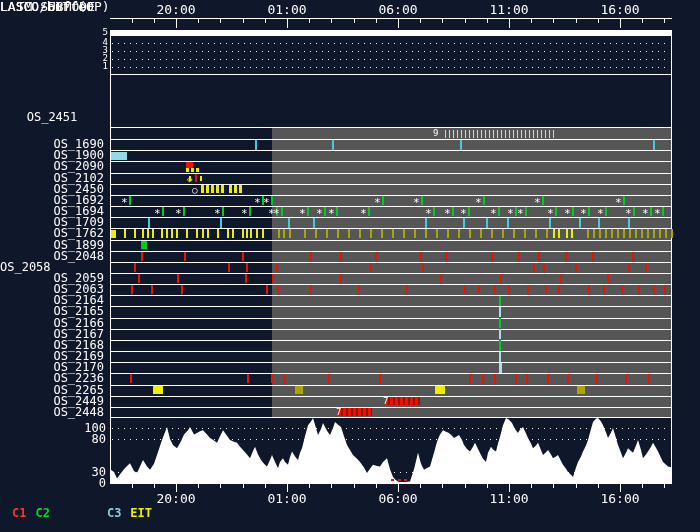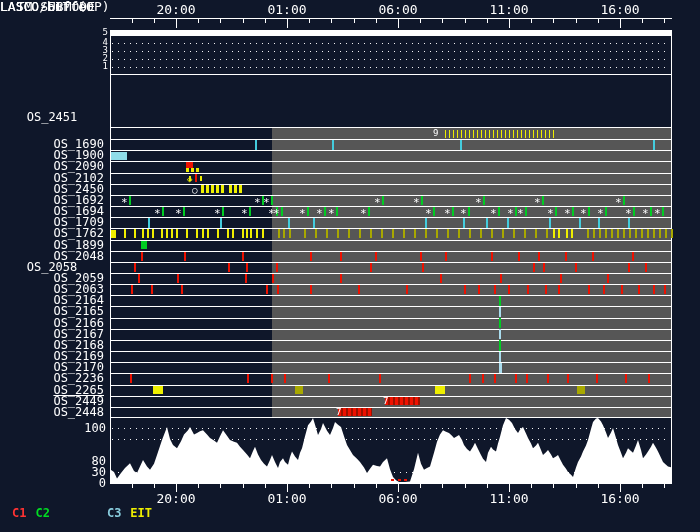--- a/index.html
+++ b/index.html
@@ -333,21 +333,21 @@
       <div style="position: absolute; left: 340px; top: 251.769px; width: 2px; height: 9px; background: rgb(238, 17, 0);"></div>
       <div style="position: absolute; left: 375px; top: 251.769px; width: 2px; height: 9px; background: rgb(238, 17, 0);"></div>
       <div style="position: absolute; left: 420px; top: 251.769px; width: 2px; height: 9px; background: rgb(238, 17, 0);"></div>
       <div style="position: absolute; left: 445px; top: 251.769px; width: 2px; height: 9px; background: rgb(238, 17, 0);"></div>
       <div style="position: absolute; left: 491px; top: 251.769px; width: 2px; height: 9px; background: rgb(238, 17, 0);"></div>
       <div style="position: absolute; left: 518px; top: 251.769px; width: 2px; height: 9px; background: rgb(238, 17, 0);"></div>
       <div style="position: absolute; left: 538px; top: 251.769px; width: 2px; height: 9px; background: rgb(238, 17, 0);"></div>
       <div style="position: absolute; left: 565px; top: 251.769px; width: 2px; height: 9px; background: rgb(238, 17, 0);"></div>
       <div style="position: absolute; left: 592px; top: 251.769px; width: 2px; height: 9px; background: rgb(238, 17, 0);"></div>
       <div style="position: absolute; left: 632px; top: 251.769px; width: 2px; height: 9px; background: rgb(238, 17, 0);"></div>
-      <div style="position: absolute; left: 0px; top: 261.846px; width: 104px; text-align: center; font-size: 12px; line-height: 11px;">OS_2058</div>
+      <div style="position: absolute; left: 0px; top: 261.846px; width: 104px; text-align: left; font-size: 12px; line-height: 11px;">OS_2058</div>
       <div style="position: absolute; left: 134px; top: 262.923px; width: 2px; height: 9px; background: rgb(238, 17, 0);"></div>
       <div style="position: absolute; left: 228px; top: 262.923px; width: 2px; height: 9px; background: rgb(238, 17, 0);"></div>
       <div style="position: absolute; left: 246px; top: 262.923px; width: 2px; height: 9px; background: rgb(238, 17, 0);"></div>
       <div style="position: absolute; left: 276px; top: 262.923px; width: 2px; height: 9px; background: rgb(238, 17, 0);"></div>
       <div style="position: absolute; left: 370px; top: 262.923px; width: 2px; height: 9px; background: rgb(238, 17, 0);"></div>
       <div style="position: absolute; left: 422px; top: 262.923px; width: 2px; height: 9px; background: rgb(238, 17, 0);"></div>
       <div style="position: absolute; left: 533px; top: 262.923px; width: 2px; height: 9px; background: rgb(238, 17, 0);"></div>
       <div style="position: absolute; left: 543px; top: 262.923px; width: 2px; height: 9px; background: rgb(238, 17, 0);"></div>
       <div style="position: absolute; left: 575px; top: 262.923px; width: 2px; height: 9px; background: rgb(238, 17, 0);"></div>
       <div style="position: absolute; left: 628px; top: 262.923px; width: 2px; height: 9px; background: rgb(238, 17, 0);"></div>
@@ -408,21 +408,21 @@
       <div style="position: absolute; left: 469px; top: 374.462px; width: 2px; height: 9px; background: rgb(238, 17, 0);"></div>
       <div style="position: absolute; left: 482px; top: 374.462px; width: 2px; height: 9px; background: rgb(238, 17, 0);"></div>
       <div style="position: absolute; left: 494px; top: 374.462px; width: 2px; height: 9px; background: rgb(238, 17, 0);"></div>
       <div style="position: absolute; left: 515px; top: 374.462px; width: 2px; height: 9px; background: rgb(238, 17, 0);"></div>
       <div style="position: absolute; left: 526px; top: 374.462px; width: 2px; height: 9px; background: rgb(238, 17, 0);"></div>
       <div style="position: absolute; left: 547px; top: 374.462px; width: 2px; height: 9px; background: rgb(238, 17, 0);"></div>
       <div style="position: absolute; left: 567px; top: 374.462px; width: 2px; height: 9px; background: rgb(238, 17, 0);"></div>
       <div style="position: absolute; left: 596px; top: 374.462px; width: 2px; height: 9px; background: rgb(238, 17, 0);"></div>
       <div style="position: absolute; left: 625px; top: 374.462px; width: 2px; height: 9px; background: rgb(238, 17, 0);"></div>
       <div style="position: absolute; left: 648px; top: 374.462px; width: 2px; height: 9px; background: rgb(238, 17, 0);"></div>
-      <div style="position: absolute; left: 0px; top: 384.538px; width: 104px; text-align: right; font-size: 12px; line-height: 11px; text-decoration: underline;">OS_2265</div>
+      <div style="position: absolute; left: 0px; top: 384.538px; width: 104px; text-align: right; font-size: 12px; line-height: 11px;">OS_2265</div>
       <div style="position: absolute; left: 153px; top: 386.038px; width: 10px; height: 8.15385px; background: rgb(238, 238, 0);"></div>
       <div style="position: absolute; left: 295px; top: 386.038px; width: 8px; height: 8.15385px; background: rgb(168, 168, 0);"></div>
       <div style="position: absolute; left: 435px; top: 386.038px; width: 10px; height: 8.15385px; background: rgb(238, 238, 0);"></div>
       <div style="position: absolute; left: 577px; top: 386.038px; width: 8px; height: 8.15385px; background: rgb(168, 168, 0);"></div>
       <div style="position: absolute; left: 0px; top: 395.692px; width: 104px; text-align: right; font-size: 12px; line-height: 11px;">OS_2449</div>
       <div style="position: absolute; left: 385px; top: 397.192px; width: 35px; height: 8.15385px; background: repeating-linear-gradient(90deg, rgb(238, 17, 0) 0px, rgb(238, 17, 0) 3px, rgb(153, 17, 0) 3px, rgb(153, 17, 0) 5px);"></div>
       <div style="position: absolute; left: 383px; top: 396.692px; font-size: 9px; line-height: 9px; color: rgb(255, 255, 255);">7</div>
       <div style="position: absolute; left: 0px; top: 406.846px; width: 104px; text-align: right; font-size: 12px; line-height: 11px;">OS_2448</div>
       <div style="position: absolute; left: 338px; top: 408.346px; width: 34px; height: 8.15385px; background: repeating-linear-gradient(90deg, rgb(238, 17, 0) 0px, rgb(238, 17, 0) 3px, rgb(153, 17, 0) 3px, rgb(153, 17, 0) 5px);"></div>
       <div style="position: absolute; left: 336px; top: 407.846px; font-size: 9px; line-height: 9px; color: rgb(255, 255, 255);">7</div>
@@ -431,17 +431,17 @@
       <div style="position: absolute; left: 112px; top: 472px; width: 558px; height: 1px; background: repeating-linear-gradient(90deg, rgba(255, 255, 255, 0.95) 0px, rgba(255, 255, 255, 0.95) 1px, transparent 1px, transparent 6px);"></div>
       <svg width="562" height="65" style="position: absolute; left: 110px; top: 418px;">
         <polygon points="0,65 0,51.3 4,54.0 7,60.6 11,55.1 15,50.1 20,45.2 24,52.9 27,55.1 30,48.5 33,41.9 37,48.5 40,51.8 44,45.8 47,37.0 52,22.1 57,8.9 60,21.0 63,27.0 67,30.3 71,23.2 74,16.6 78,12.2 80,8.9 84,16.6 87,14.9 90,13.3 93,12.2 97,16.6 100,19.9 104,22.6 107,24.8 110,18.2 113,12.2 117,17.7 120,22.1 124,23.8 127,24.8 130,28.7 133,32.0 137,36.4 140,40.3 143,33.1 145,28.7 148,36.4 151,41.9 154,45.8 157,48.5 160,41.9 162,37.0 165,44.1 168,50.1 170,44.1 173,40.3 175,44.1 178,46.8 180,39.1 182,33.6 185,38.6 188,41.9 190,34.8 192,30.3 195,18.2 198,7.2 201,3.4 203,0.0 206,10.0 208,17.1 211,11.1 213,5.0 217,12.7 220,17.1 223,10.0 225,3.9 228,6.7 231,8.9 234,18.2 237,27.0 240,32.0 243,37.0 247,40.8 250,44.1 254,49.6 257,55.1 260,50.7 263,46.8 267,48.0 270,48.5 273,44.1 277,40.3 280,51.3 283,59.0 286,62.3 289,63.9 295,63.9 300,63.4 304,51.3 308,34.8 311,45.8 314,51.8 317,50.1 320,48.5 324,34.8 327,23.8 330,16.6 333,12.2 336,13.8 339,14.9 342,17.7 344,19.9 347,18.2 349,17.1 352,22.1 354,27.0 357,30.9 360,33.6 363,28.7 365,24.8 368,30.9 371,37.0 373,40.8 376,44.1 378,34.8 381,28.7 383,31.4 386,33.6 388,25.4 390,18.8 393,7.2 396,0.0 399,1.7 402,5.0 405,11.1 408,14.9 410,11.6 413,8.9 416,15.5 418,19.9 421,25.4 423,30.3 426,27.6 428,24.8 431,32.0 433,37.0 436,34.2 438,32.0 441,36.4 443,40.3 446,38.6 448,37.0 451,43.0 453,46.8 456,50.7 458,54.0 461,56.8 463,59.0 466,49.6 468,44.1 471,38.6 473,33.6 476,27.6 478,22.1 481,11.1 483,3.9 486,0.6 488,0.0 491,3.4 493,7.2 496,14.4 498,19.9 501,14.4 503,10.0 506,19.9 508,27.0 511,34.8 513,40.3 516,34.8 518,30.3 521,33.1 523,34.8 526,27.6 528,22.1 531,32.0 533,40.3 536,36.4 538,33.6 541,28.7 543,24.8 546,29.8 548,33.6 551,39.7 553,44.1 556,46.8 558,48.5 562,49.6 562,65" fill="#ffffff"></polygon>
       </svg>
       <div style="position: absolute; left: 110px; top: 418px; width: 1px; height: 65px; background: rgb(255, 255, 255);"></div>
       <div style="position: absolute; left: 671px; top: 418px; width: 1px; height: 65px; background: rgb(255, 255, 255);"></div>
       <div style="position: absolute; left: 391px; top: 479px; width: 3px; height: 2px; background: rgb(238, 17, 0);"></div>
       <div style="position: absolute; left: 398px; top: 479px; width: 3px; height: 2px; background: rgb(238, 17, 0);"></div>
       <div style="position: absolute; left: 404px; top: 479px; width: 3px; height: 2px; background: rgb(238, 17, 0);"></div>
       <div style="position: absolute; left: 64px; top: 422px; width: 42px; text-align: right; font-size: 12px; line-height: 12px;">100</div>
-      <div style="position: absolute; left: 64px; top: 455px; width: 42px; text-align: right; font-size: 12px; line-height: 12px;">80</div>
+      <div style="position: absolute; left: 64px; top: 433px; width: 42px; text-align: right; font-size: 12px; line-height: 12px;">80</div>
       <div style="position: absolute; left: 64px; top: 466px; width: 42px; text-align: right; font-size: 12px; line-height: 12px;">30</div>
       <div style="position: absolute; left: 64px; top: 477px; width: 42px; text-align: right; font-size: 12px; line-height: 12px;">0</div>
     </div>
 </div>
 
 </body></html>

